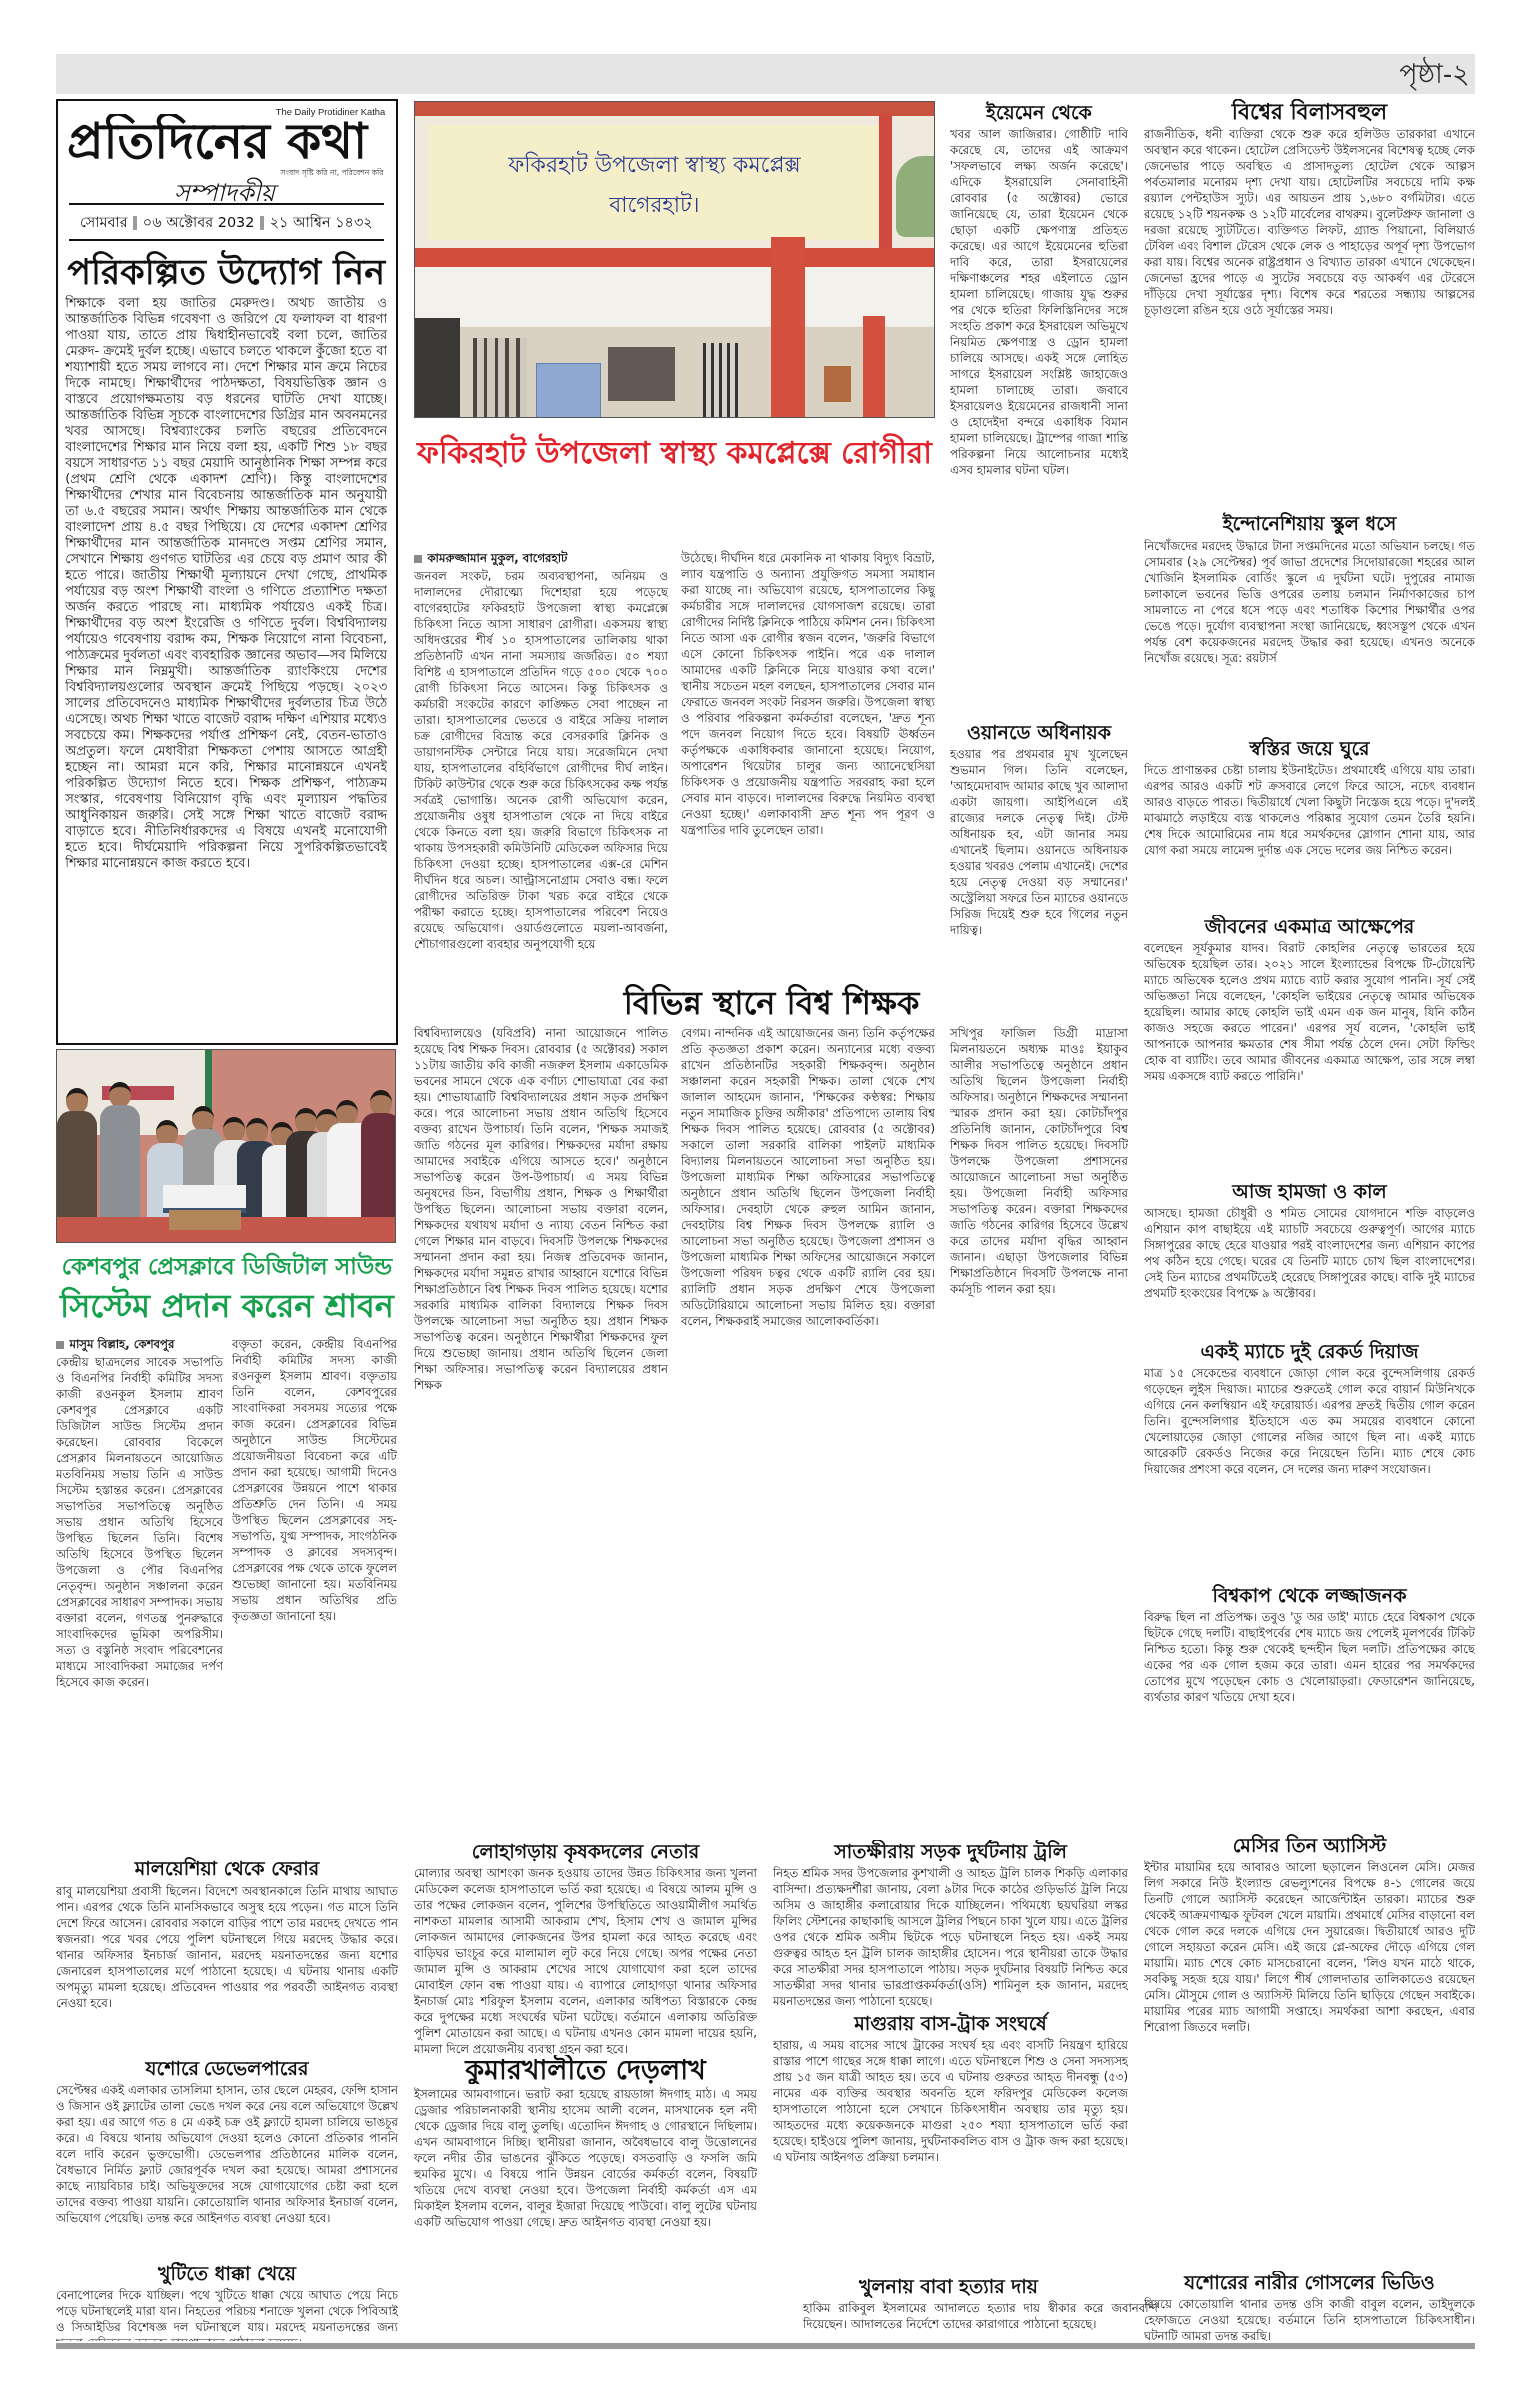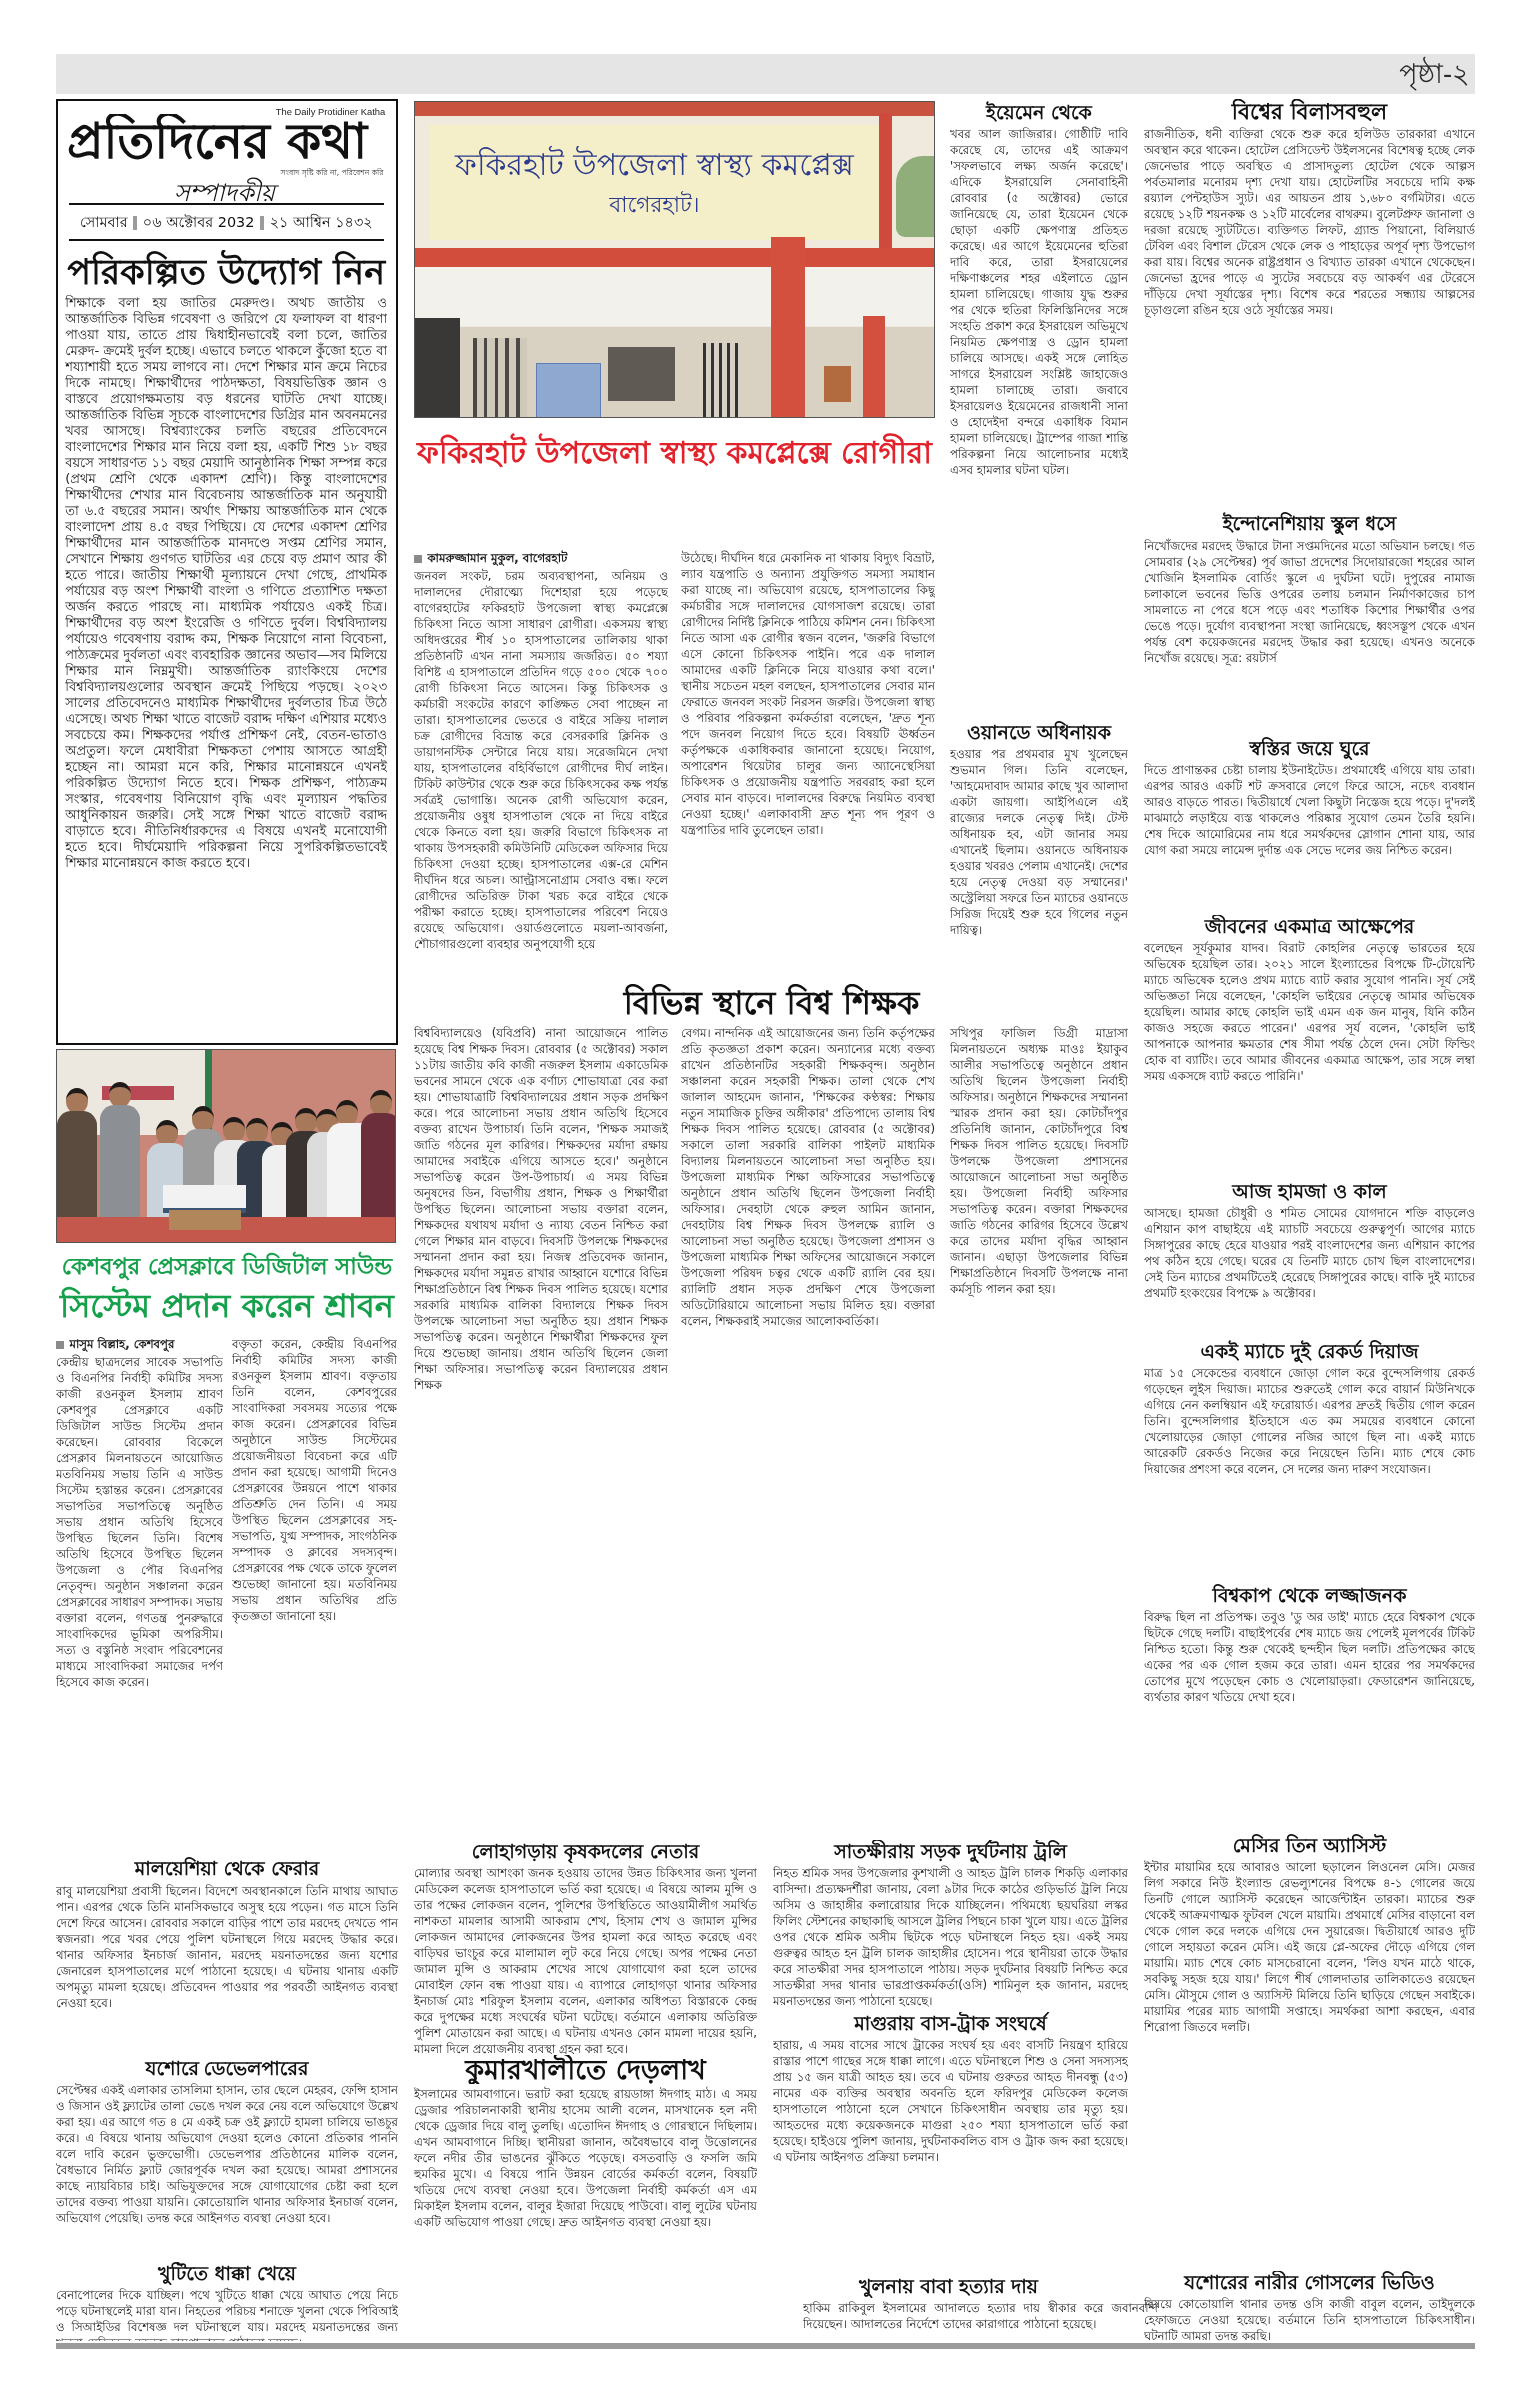--- a/index.html
+++ b/index.html
@@ -124,21 +124,21 @@
 
 <div class="abs hd fit" style="left:56px;top:2057px;width:342px;font-family:Liberation Serif, serif;">যশোরে ডেভেলপারের</div>
 <div class="abs txt" style="left:56px;top:2082px;width:342px;height:178px;">সেপ্টেম্বর একই এলাকার তাসলিমা হাসান, তার ছেলে মেহরব, ফেন্সি হাসান ও জিসান ওই ফ্ল্যাটের তালা ভেঙে দখল করে নেয় বলে অভিযোগে উল্লেখ করা হয়। এর আগে গত ৪ মে একই চক্র ওই ফ্ল্যাটে হামলা চালিয়ে ভাঙচুর করে। এ বিষয়ে থানায় অভিযোগ দেওয়া হলেও কোনো প্রতিকার পাননি বলে দাবি করেন ভুক্তভোগী। ডেভেলপার প্রতিষ্ঠানের মালিক বলেন, বৈধভাবে নির্মিত ফ্ল্যাট জোরপূর্বক দখল করা হয়েছে। আমরা প্রশাসনের কাছে ন্যায়বিচার চাই। অভিযুক্তদের সঙ্গে যোগাযোগের চেষ্টা করা হলে তাদের বক্তব্য পাওয়া যায়নি। কোতোয়ালি থানার অফিসার ইনচার্জ বলেন, অভিযোগ পেয়েছি। তদন্ত করে আইনগত ব্যবস্থা নেওয়া হবে।</div>
 
 <div class="abs hd fit" style="left:56px;top:2262px;width:342px;">খুটিতে ধাক্কা খেয়ে</div>
 <div class="abs txt" style="left:56px;top:2287px;width:342px;height:54px;">বেনাপোলের দিকে যাচ্ছিল। পথে খুটিতে ধাক্কা খেয়ে আঘাত পেয়ে নিচে পড়ে ঘটনাস্থলেই মারা যান। নিহতের পরিচয় শনাক্তে খুলনা থেকে পিবিআই ও সিআইডির বিশেষজ্ঞ দল ঘটনাস্থলে যায়। মরদেহ ময়নাতদন্তের জন্য খুলনা মেডিকেল কলেজ হাসপাতালে পাঠানো হয়েছে।</div>
 
 <div class="abs photo p1">
   <div style="position:absolute;left:0;top:0;width:521px;height:14.4px;background:#c8543f;"></div>
   <div style="position:absolute;left:14.4px;top:23.4px;width:450px;height:115px;background:#f5efc9;">
-    <div class="fit" style="position: absolute; left: 9px; top: 20px; width: 432px; font-size: 30px; line-height: 40px; text-align: center; color: rgb(43, 58, 140);">ফকিরহাট উপজেলা স্বাস্থ্য কমপ্লেক্স</div>
+    <div class="fit" style="position: absolute; left: 9px; top: 20px; width: 432px; font-size: 22px; line-height: 40px; text-align: center; color: rgb(43, 58, 140);">ফকিরহাট উপজেলা স্বাস্থ্য কমপ্লেক্স</div>
     <div style="position: absolute; left: 0px; top: 65px; width: 450px; font-size: 21.6px; line-height: 29px; text-align: center; color: rgb(43, 58, 140);">বাগেরহাট।</div>
   </div>
   <div style="position:absolute;left:464px;top:10.8px;width:12.6px;height:135px;background:#cf4a3c;"></div>
   <div style="position:absolute;left:481px;top:54px;width:40px;height:81px;background:#8fae7a;border-radius:27px 0 0 9px;"></div>
   <div style="position:absolute;left:0;top:146px;width:521px;height:20px;background:#d24d3c;"></div>
   <div style="position:absolute;left:0;top:165px;width:521px;height:59px;background:#f3f1ec;"></div>
   <div style="position:absolute;left:0;top:225px;width:521px;height:93px;background:#d9d1c2;"></div>
   <div style="position:absolute;left:0;top:216px;width:45px;height:102px;background:#3a3836;"></div>
   <div style="position:absolute;left:58px;top:236px;width:54px;height:82px;background:repeating-linear-gradient(90deg,#4a4845 0 3.6px,#cfc8bb 3.6px 10.8px);"></div>
   <div style="position:absolute;left:121px;top:261px;width:63px;height:57px;background:#8fa8cf;border:1.8px solid #5e7eb5;"></div>

